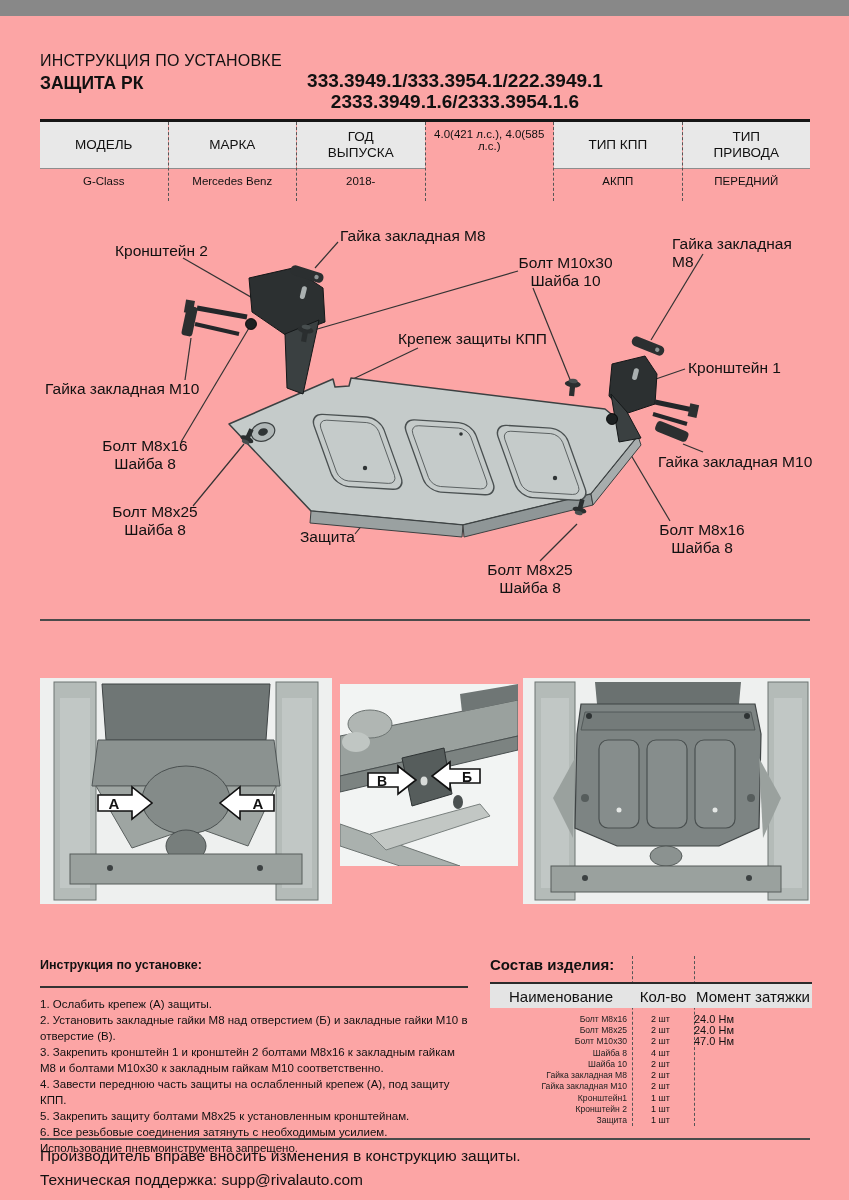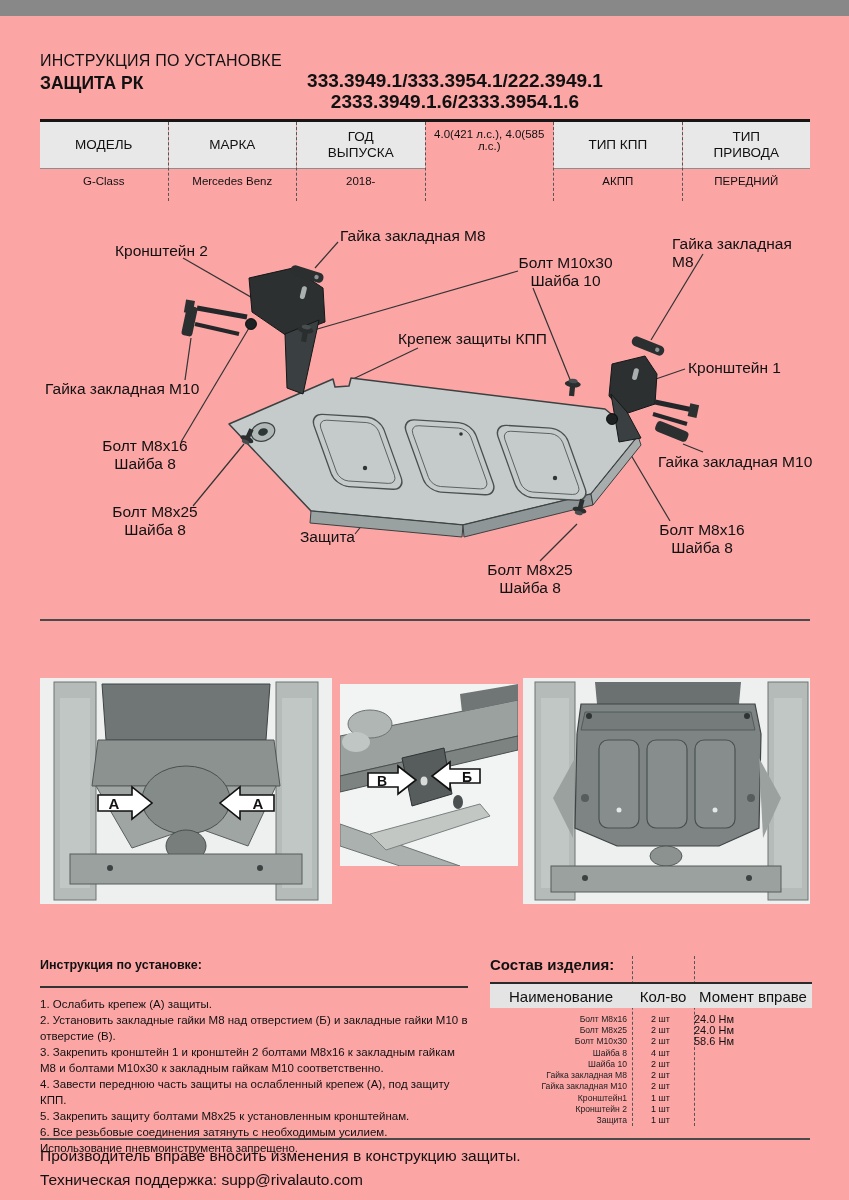--- a/index.html
+++ b/index.html
@@ -314,37 +314,37 @@
   </div>
 
   <div class="parts">
     <div class="parts-title">Состав изделия:</div>
     <div class="parts-dash" style="left:142px;"></div>
     <div class="parts-dash" style="left:204px;"></div>
     <div class="parts-rule"></div>
     <div class="parts-head">
       <div class="ph-name">Наименование</div>
       <div class="ph-qty">Кол-во</div>
-      <div class="ph-torq">Момент вправе</div>
+      <div class="ph-torq">Момент затяжки</div>
     </div>
     <div class="parts-rows">
       <div class="prow">
           <div class="pr-name">Болт М8х16</div>
           <div class="pr-qty">2 шт</div>
           <div class="pr-torq">24.0 Нм</div>
         </div>
       <div class="prow">
           <div class="pr-name">Болт М8х25</div>
           <div class="pr-qty">2 шт</div>
           <div class="pr-torq">24.0 Нм</div>
         </div>
       <div class="prow">
           <div class="pr-name">Болт М10х30</div>
           <div class="pr-qty">2 шт</div>
-          <div class="pr-torq">58.6 Нм</div>
+          <div class="pr-torq">47.0 Нм</div>
         </div>
       <div class="prow">
           <div class="pr-name">Шайба 8</div>
           <div class="pr-qty">4 шт</div>
           <div class="pr-torq"></div>
         </div>
       <div class="prow">
           <div class="pr-name">Шайба 10</div>
           <div class="pr-qty">2 шт</div>
           <div class="pr-torq"></div>

